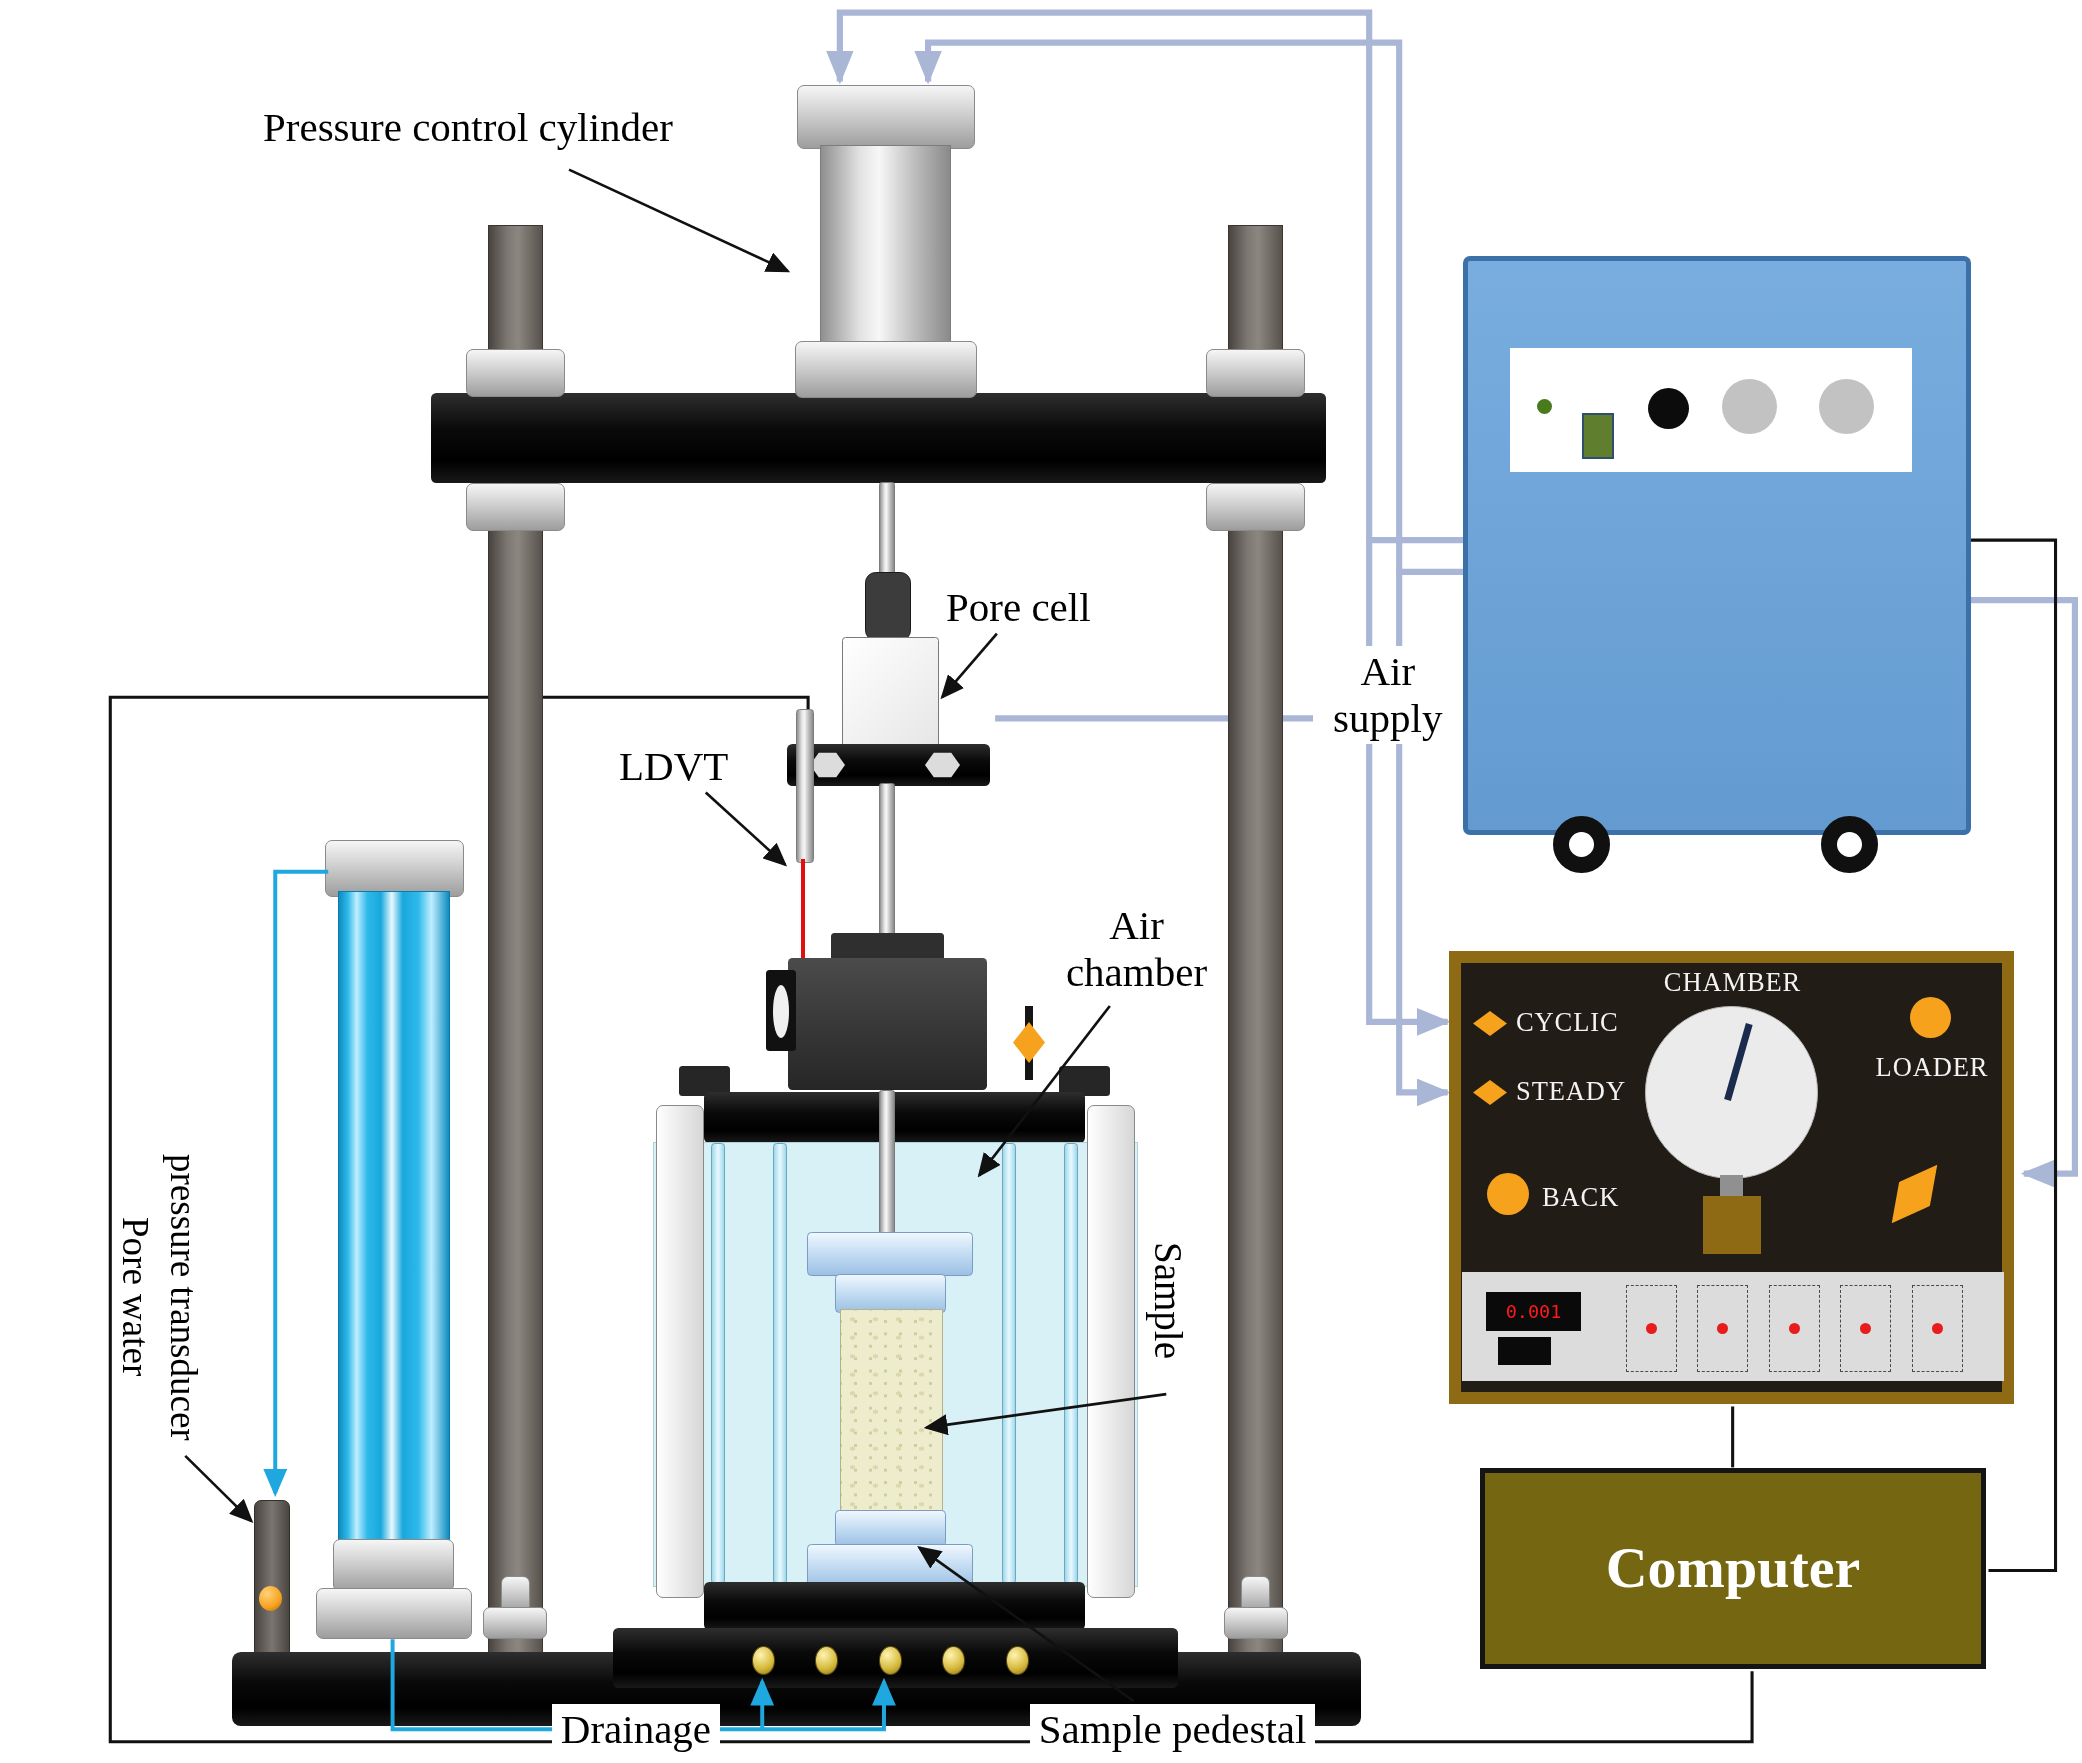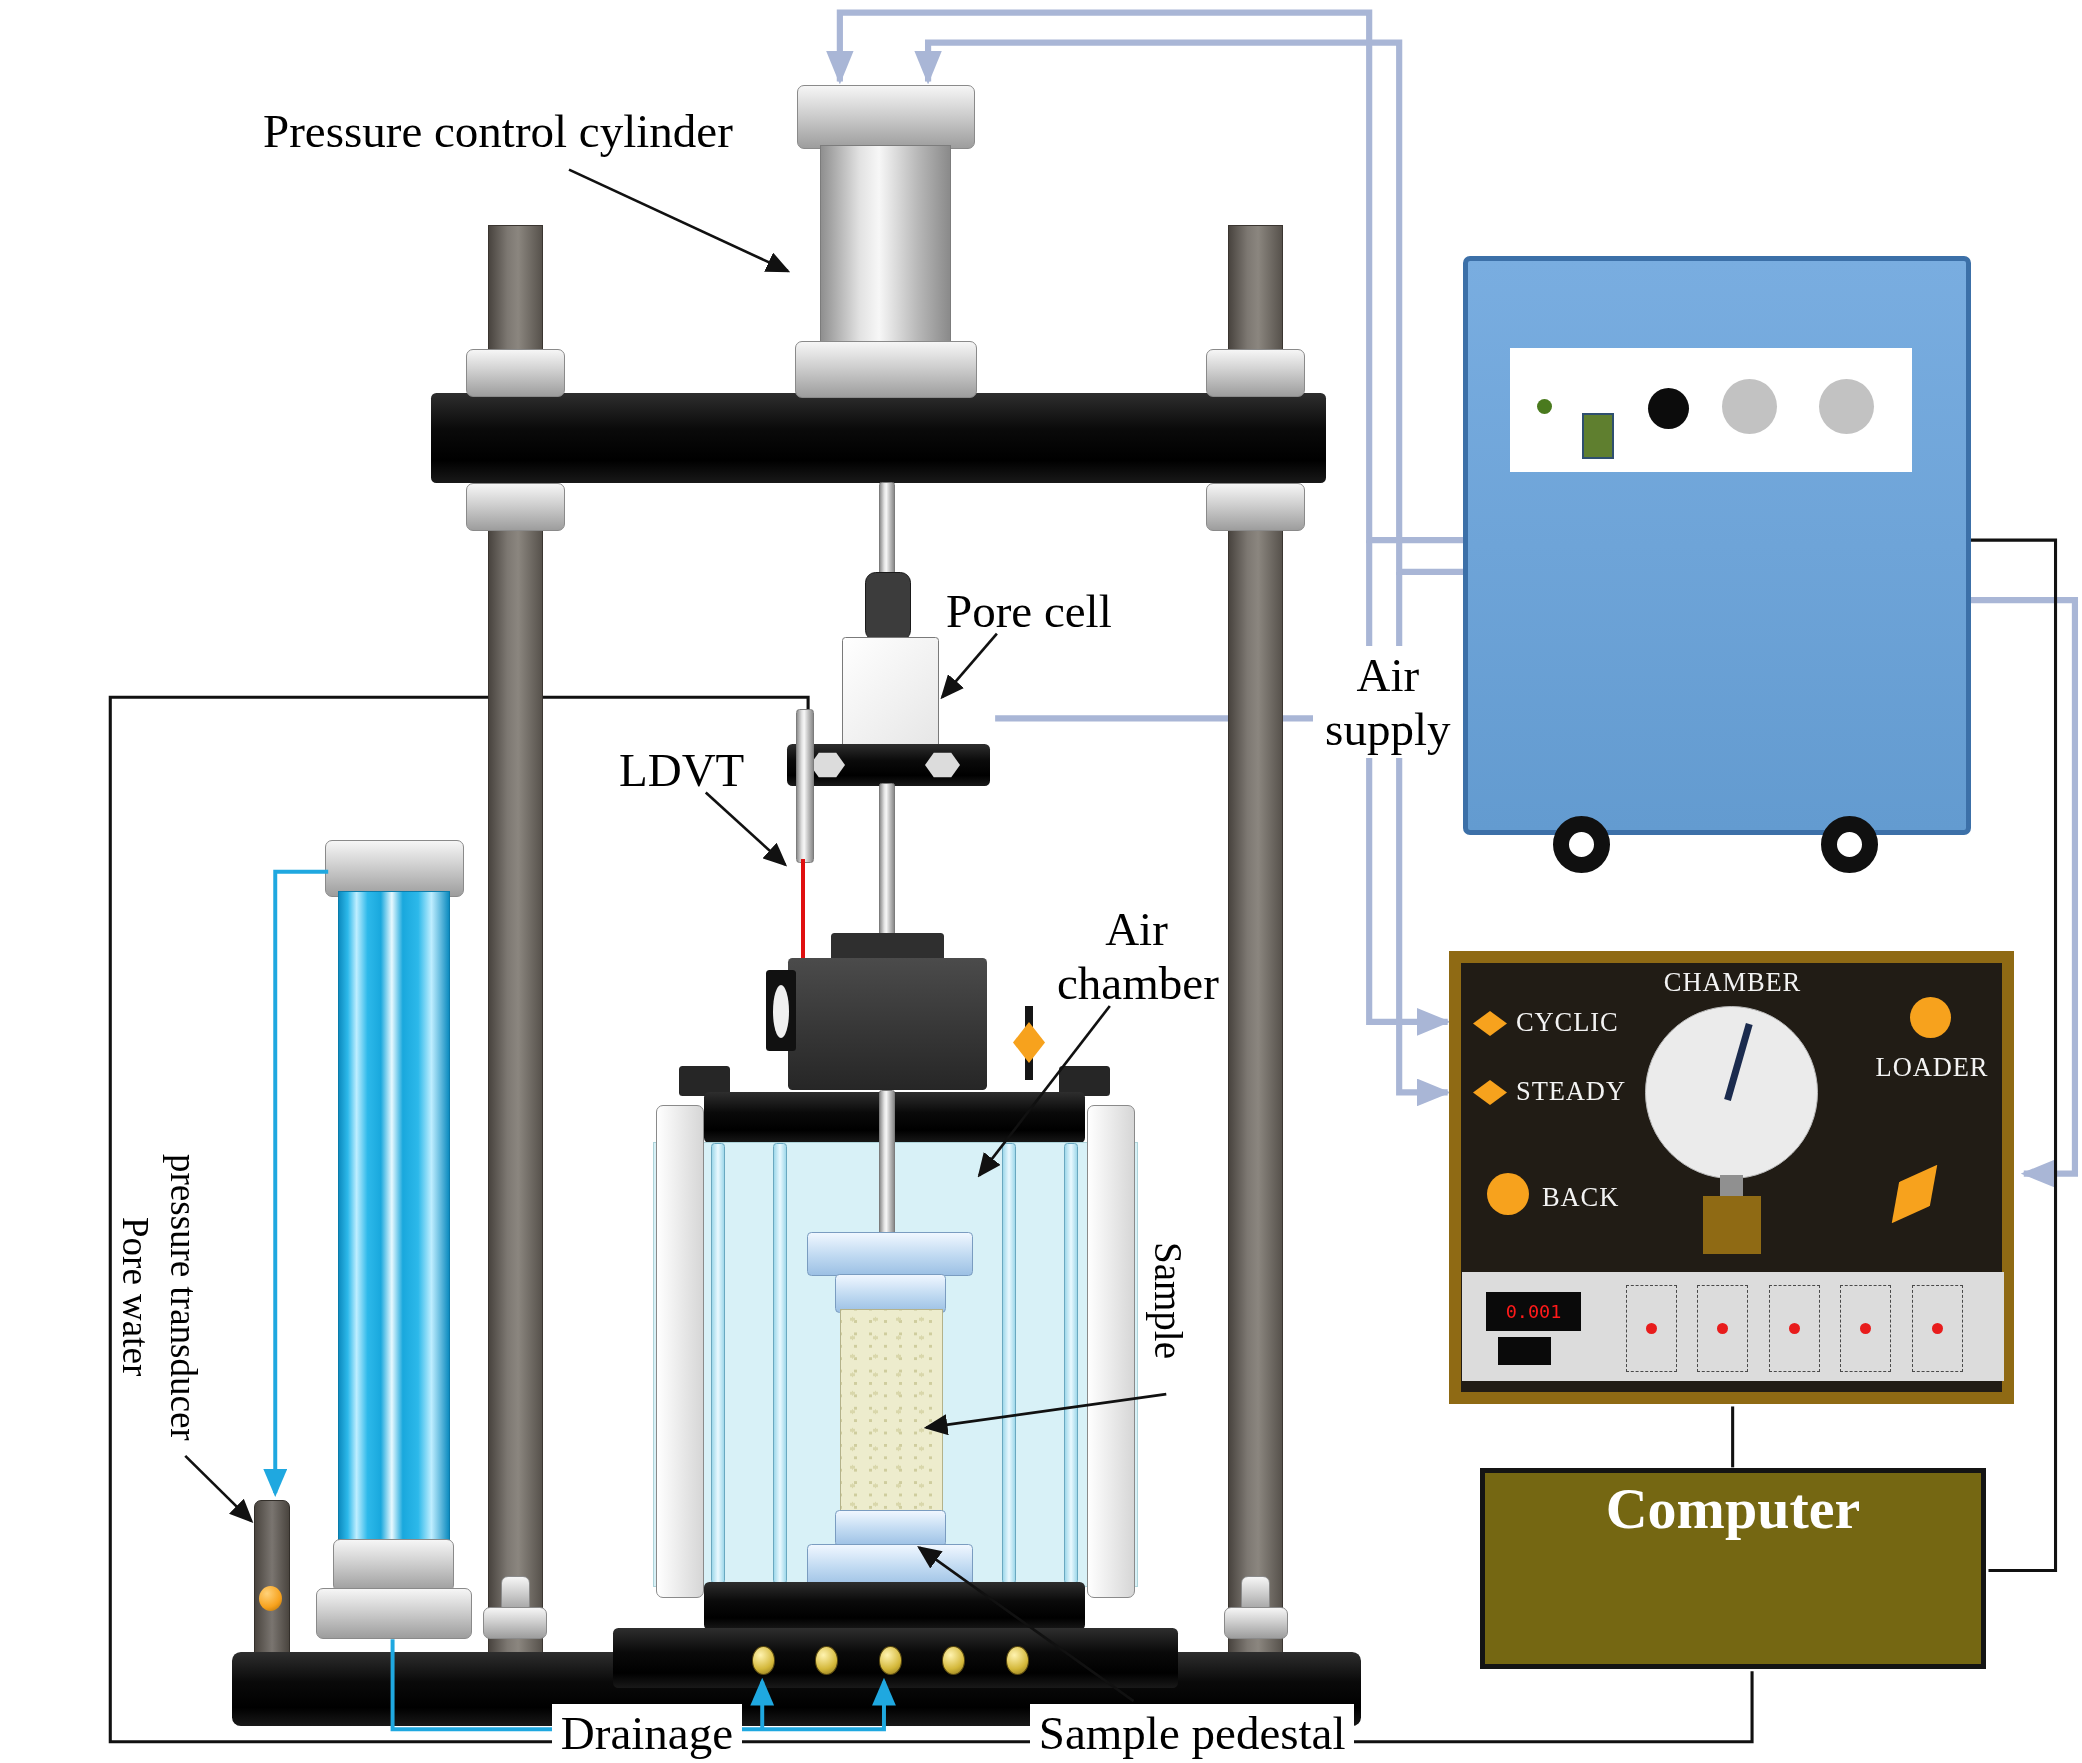--- a/index.html
+++ b/index.html
@@ -2,21 +2,21 @@
 <html style="font-size:14px"><head>
 <meta charset="utf-8">
 <style>
   html,body{margin:0;padding:0;background:#fff;}
   #diagram{position:relative;width:2082px;height:1764px;background:#ffffff;overflow:hidden;
            font-family:"Liberation Serif","DejaVu Serif",serif;}
   svg.layer{position:absolute;left:0;top:0;width:2082px;height:1764px;}
   #svg-behind{z-index:1;}
   #svg-front{z-index:6;}
   .comp{position:absolute;z-index:2;}
-  .lbl{position:absolute;z-index:10;font-size:47px;line-height:1.15;color:#000;}
+  .lbl{position:absolute;z-index:10;font-size:41px;line-height:1.15;color:#000;}
   .whitebg{background:#fff;padding:1.8px 8.8px;}
   .metal{background:linear-gradient(180deg,#f6f6f6,#cfcfcf 45%,#9d9d9d);border:1.8px solid #8a8a8a;border-radius:7px;}
   .metalv{background:linear-gradient(90deg,#8f8f8f,#e2e2e2 30%,#f7f7f7 45%,#b8b8b8 75%,#8a8a8a);border:1.8px solid #7c7c7c;}
   .column{background:linear-gradient(90deg,#49443f,#7d7872 35%,#8b867f 55%,#57524c);border:0.9px solid #3a3530;}
   .blackpart{background:linear-gradient(180deg,#2e2e2e,#0a0a0a 40%,#000 75%,#191919);border-radius:5.3px;}
   .cap-blue{background:linear-gradient(180deg,#f0f7ff,#bfd9f1 55%,#9cc0e4);border:1.8px solid #7a9cc0;border-radius:4.4px;}
   .tierod{background:linear-gradient(90deg,#9fd8ea,#eaf9ff 50%,#9fd8ea);border:0.9px solid #6aa8c0;border-radius:3.5px;}
   .diamond{clip-path:polygon(50% 0,100% 50%,50% 100%,0 50%);background:#f7a21d;}
   .hex{clip-path:polygon(25% 6%,75% 6%,100% 50%,75% 94%,25% 94%,0 50%);background:#dcdcdc;}
   .plabel{position:absolute;color:#f3f3f3;font-size:26.5px;letter-spacing:0.9px;}
@@ -161,21 +161,21 @@
       <div class="reddot"></div>
     </div>
   <div class="channel comp" style="left:1840px;top:1285px;z-index:4;">
       <div class="reddot"></div>
     </div>
   <div class="channel comp" style="left:1912px;top:1285px;z-index:4;">
       <div class="reddot"></div>
     </div>
 
   <div class="comp" style="left:1480px;top:1468px;width:506px;height:201px;background:#756712;border:5.3px solid #141414;box-sizing:border-box;
-       display:flex;flex-direction:column;align-items:center;">
+       display:flex;align-items:center;justify-content:center;">
     <div style="color:#fff;font-weight:bold;font-size:58px;line-height:1.25;">Computer</div>
   </div>
 
 
   <svg id="svg-front" class="layer" viewBox="0 0 2360 1999" width="2082" height="1764">
     <defs>
       <marker id="mk-black" markerWidth="9" markerHeight="8" refX="8" refY="4" orient="auto">
         <path d="M0,0 L9,4 L0,8 z" fill="#111"></path>
       </marker>
       <marker id="mk-cyan" markerWidth="7" markerHeight="6" refX="6" refY="3" orient="auto">

